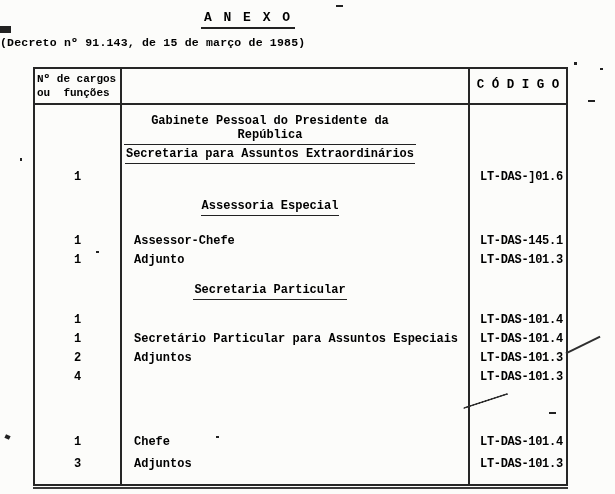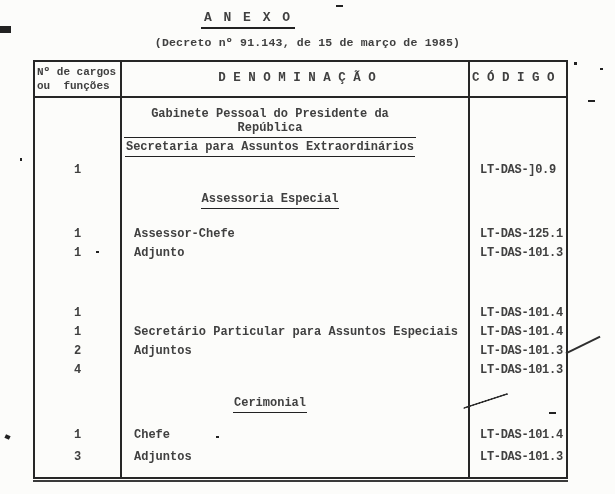--- a/index.html
+++ b/index.html
@@ -1,50 +1,50 @@
 <!DOCTYPE html>
 <html><head>
 <meta charset="utf-8">
 <style>
   html,body{margin:0;padding:0;background:#e8e8e6;}
   .page{
     position:relative;
     width:615px;height:494px;
     background:#fcfcfa;
     font-family:"Liberation Mono", monospace;
-    color:#404040;
+    color:#000000;
     font-weight:700;
     overflow:hidden;
     -webkit-font-smoothing:none;
   }
   .pre{white-space:pre;}
   .title{
     position:absolute;top:10px;left:0;width:496px;
     text-align:center;font-size:13px;letter-spacing:2px;
   }
   .title .u{border-bottom:2px solid #222;padding:0 3px 2px 3px;display:inline-block;}
   .subtitle{
     position:absolute;top:36px;left:0;width:615px;
-    text-align:center;font-size:11.5px;letter-spacing:0.2px;
+    font-size:11.5px;letter-spacing:0.2px;
   }
   
   .tbl{
-    position:absolute;left:33px;top:60px;
+    position:absolute;left:33px;top:67px;
     width:531px;height:415px;
     border:2px solid #262626;
   }
   .vline{position:absolute;top:0;bottom:0;width:2px;background:#262626;}
   .v1{left:85px;}
   .v2{left:433px;}
   .header-sep{position:absolute;left:0;right:0;top:34px;height:2px;background:#262626;}
   .bottom-heavy{position:absolute;left:-2px;right:-2px;bottom:-5px;height:2px;background:#3a3a3a;}
   
   .hdr1{position:absolute;left:2px;top:3px;width:82px;font-size:11px;line-height:14px;}
   .hdr2{position:absolute;left:89px;top:9px;width:346px;text-align:center;font-size:12.5px;}
-  .hdr3{position:absolute;left:437px;top:9px;width:92px;font-size:12.5px;font-family:Liberation Mono, monospace;}
+  .hdr3{position:absolute;left:437px;top:9px;width:92px;text-align:center;font-size:12.5px;font-family:Liberation Mono, monospace;}
   
   .sec{position:absolute;left:89px;width:292px;text-align:center;font-size:12px;height:16px;}
   .sec .u{border-bottom:1.5px solid #222;padding:0 1px 1.5px 1px;display:inline-block;}
   .row{position:absolute;left:0;right:0;height:16px;font-size:12px;}
   .qty{position:absolute;left:0;width:85px;text-align:center;}
   .den{position:absolute;left:99px;}
   .cod{position:absolute;left:445px;letter-spacing:-0.3px;}
   
   .mark{position:absolute;background:#222;}
   .stroke{position:absolute;border-top:2px solid #2e2e2e;background:none;}
@@ -63,71 +63,70 @@
   <div class="tbl">
     <div class="vline v1"></div>
     <div class="vline v2"></div>
     <div class="header-sep"></div>
     <div class="bottom-heavy"></div>
 
     <div class="hdr1">
       <div class="pre">Nº de cargos</div>
       <div class="pre">ou  funções</div>
     </div>
-    <div class="hdr2">D E N O M I N A Ç Ã O</div>
     <div class="hdr3">C Ó D I G O</div>
 
     <div class="sec" style="top:78px">
       <span class="u">Secretaria para Assuntos Extraordinários</span>
     </div>
 
     <div class="sec" style="top:45px">
       <span class="u">Gabinete Pessoal do Presidente da República</span>
     </div>
     <div class="row" style="top:101px">
       <span class="qty">1</span>
-      <span class="cod">LT-DAS-]0.9</span>
+      <span class="cod">LT-DAS-]01.6</span>
     </div>
 
     <div class="sec" style="top:130px">
       <span class="u">Assessoria Especial</span>
     </div>
     <div class="row" style="top:165px">
       <span class="qty">1</span>
       <span class="den">Assessor-Chefe</span>
-      <span class="cod">LT-DAS-125.1</span>
+      <span class="cod">LT-DAS-145.1</span>
     </div>
     <div class="row" style="top:184px">
       <span class="qty">1</span>
       <span class="den">Adjunto</span>
       <span class="cod">LT-DAS-101.3</span>
     </div>
 
+    <div class="sec" style="top:214px">
+      <span class="u">Secretaria Particular</span>
+    </div>
     <div class="row" style="top:244px">
       <span class="qty">1</span>
       <span class="cod">LT-DAS-101.4</span>
     </div>
     <div class="row" style="top:263px">
       <span class="qty">1</span>
       <span class="den">Secretário Particular para Assuntos Especiais</span>
       <span class="cod">LT-DAS-101.4</span>
     </div>
     <div class="row" style="top:282px">
       <span class="qty">2</span>
       <span class="den">Adjuntos</span>
       <span class="cod">LT-DAS-101.3</span>
     </div>
     <div class="row" style="top:301px">
       <span class="qty">4</span>
       <span class="cod">LT-DAS-101.3</span>
     </div>
 
-    <div class="sec" style="top:334px">
-      <span class="u">Cerimonial</span>
-    </div>
     <div class="row" style="top:366px">
       <span class="qty">1</span>
       <span class="den">Chefe</span>
       <span class="cod">LT-DAS-101.4</span>
     </div>
     <div class="row" style="top:388px">
       <span class="qty">3</span>
       <span class="den">Adjuntos</span>
       <span class="cod">LT-DAS-101.3</span>
     </div>

